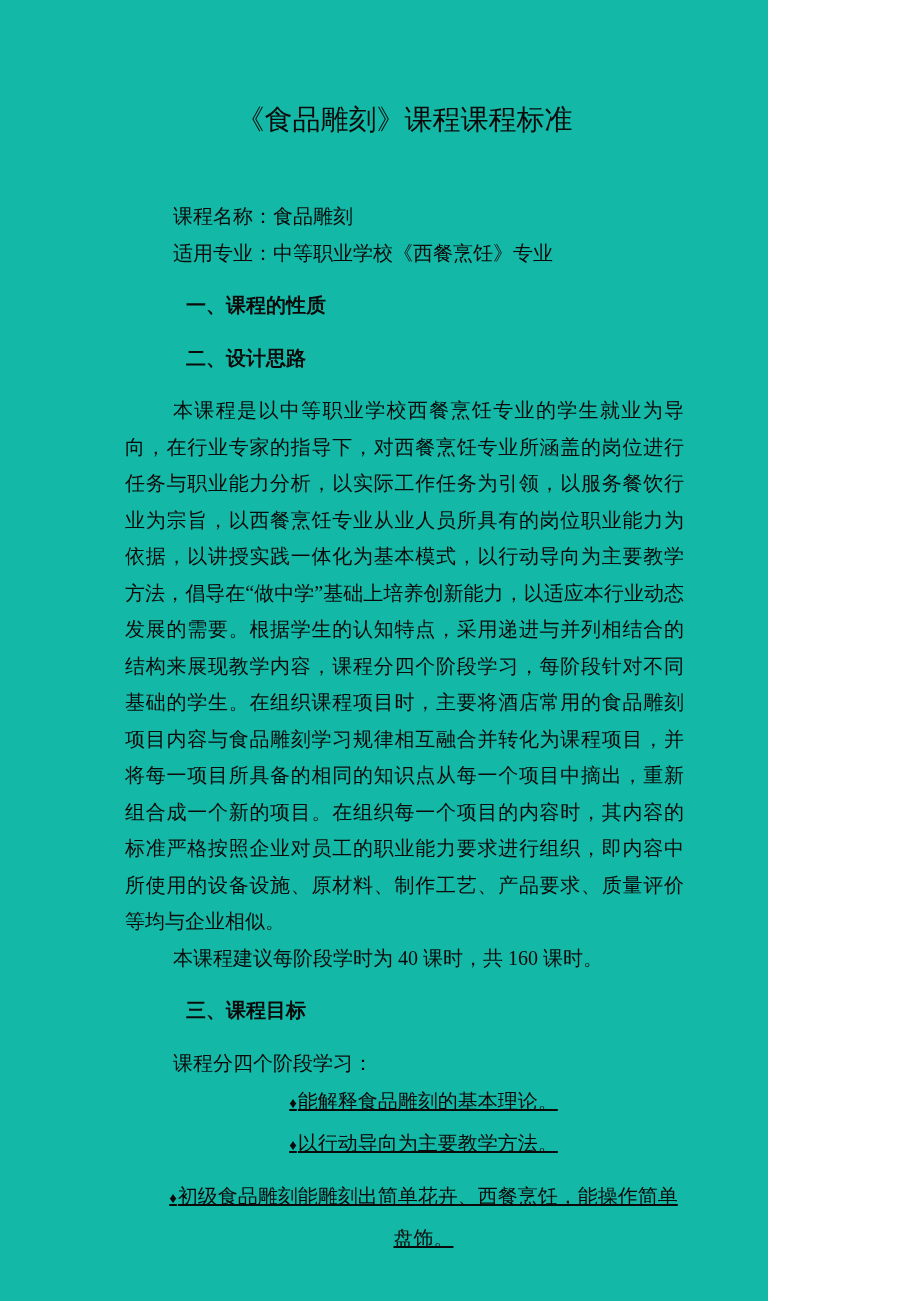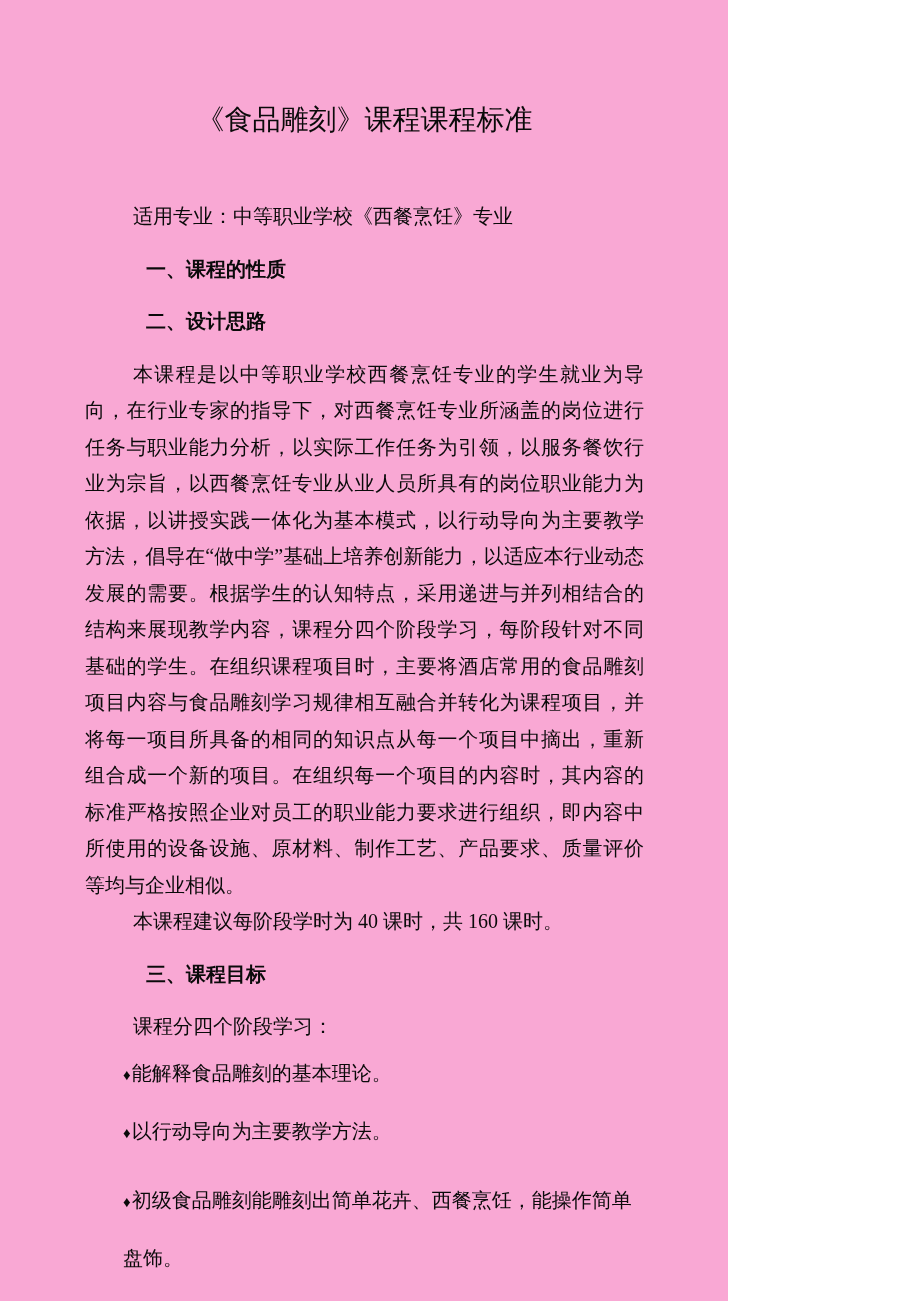--- a/index.html
+++ b/index.html
@@ -4,24 +4,25 @@
 <style>
   html, body {
     margin: 0;
     padding: 0;
     background: #ffffff;
   }
   .page {
     position: relative;
     width: 728px;
     height: 1301px;
-    background: #f9a8d4;
+    background: #14b8a6;
     color: #0a0a0a;
     font-family: "Liberation Serif", "DejaVu Serif", serif;
     overflow: hidden;
+    padding-left: 40px;
   }
   .content {
     padding: 0 84px 0 85px;
   }
   .doc-title {
     margin: 102px 0 60px 0;
     text-align: center;
     font-size: 28px;
     line-height: 36px;
     font-weight: normal;
@@ -38,40 +39,42 @@
     margin: 16px;
     font-size: 20px;
     line-height: 36.5px;
     font-weight: bold;
     font-family: "Liberation Sans", "DejaVu Sans", sans-serif;
     text-indent: 45px;
   }
   .bullet {
     margin: 0;
     font-size: 20px;
-    line-height: 56px;
+    line-height: 40px;
     padding-left: 38px;
-    text-align: left;
+    text-align: center;
+    text-decoration: underline;
   }
   .bullet.extra-gap {
     margin-top: 11px;
   }
   .bullet-glyph {
     font-size: 15px;
     margin-right: 1px;
   }
 </style>
 </head>
 <body>
 
 <div class="page">
   <div class="content">
 
     <h1 class="doc-title">《食品雕刻》课程课程标准</h1>
 
+    <p class="para">课程名称：食品雕刻</p>
 
     <p class="para">适用专业：中等职业学校《西餐烹饪》专业</p>
 
     <h2 class="heading">一、课程的性质</h2>
 
 
     <h2 class="heading">二、设计思路</h2>
 
     <p class="para">本课程是以中等职业学校西餐烹饪专业的学生就业为导向，在行业专家的指导下，对西餐烹饪专业所涵盖的岗位进行任务与职业能力分析，以实际工作任务为引领，以服务餐饮行业为宗旨，以西餐烹饪专业从业人员所具有的岗位职业能力为依据，以讲授实践一体化为基本模式，以行动导向为主要教学方法，倡导在“做中学”基础上培养创新能力，以适应本行业动态发展的需要。根据学生的认知特点，采用递进与并列相结合的结构来展现教学内容，课程分四个阶段学习，每阶段针对不同基础的学生。在组织课程项目时，主要将酒店常用的食品雕刻项目内容与食品雕刻学习规律相互融合并转化为课程项目，并将每一项目所具备的相同的知识点从每一个项目中摘出，重新组合成一个新的项目。在组织每一个项目的内容时，其内容的标准严格按照企业对员工的职业能力要求进行组织，即内容中所使用的设备设施、原材料、制作工艺、产品要求、质量评价等均与企业相似。</p>
 

